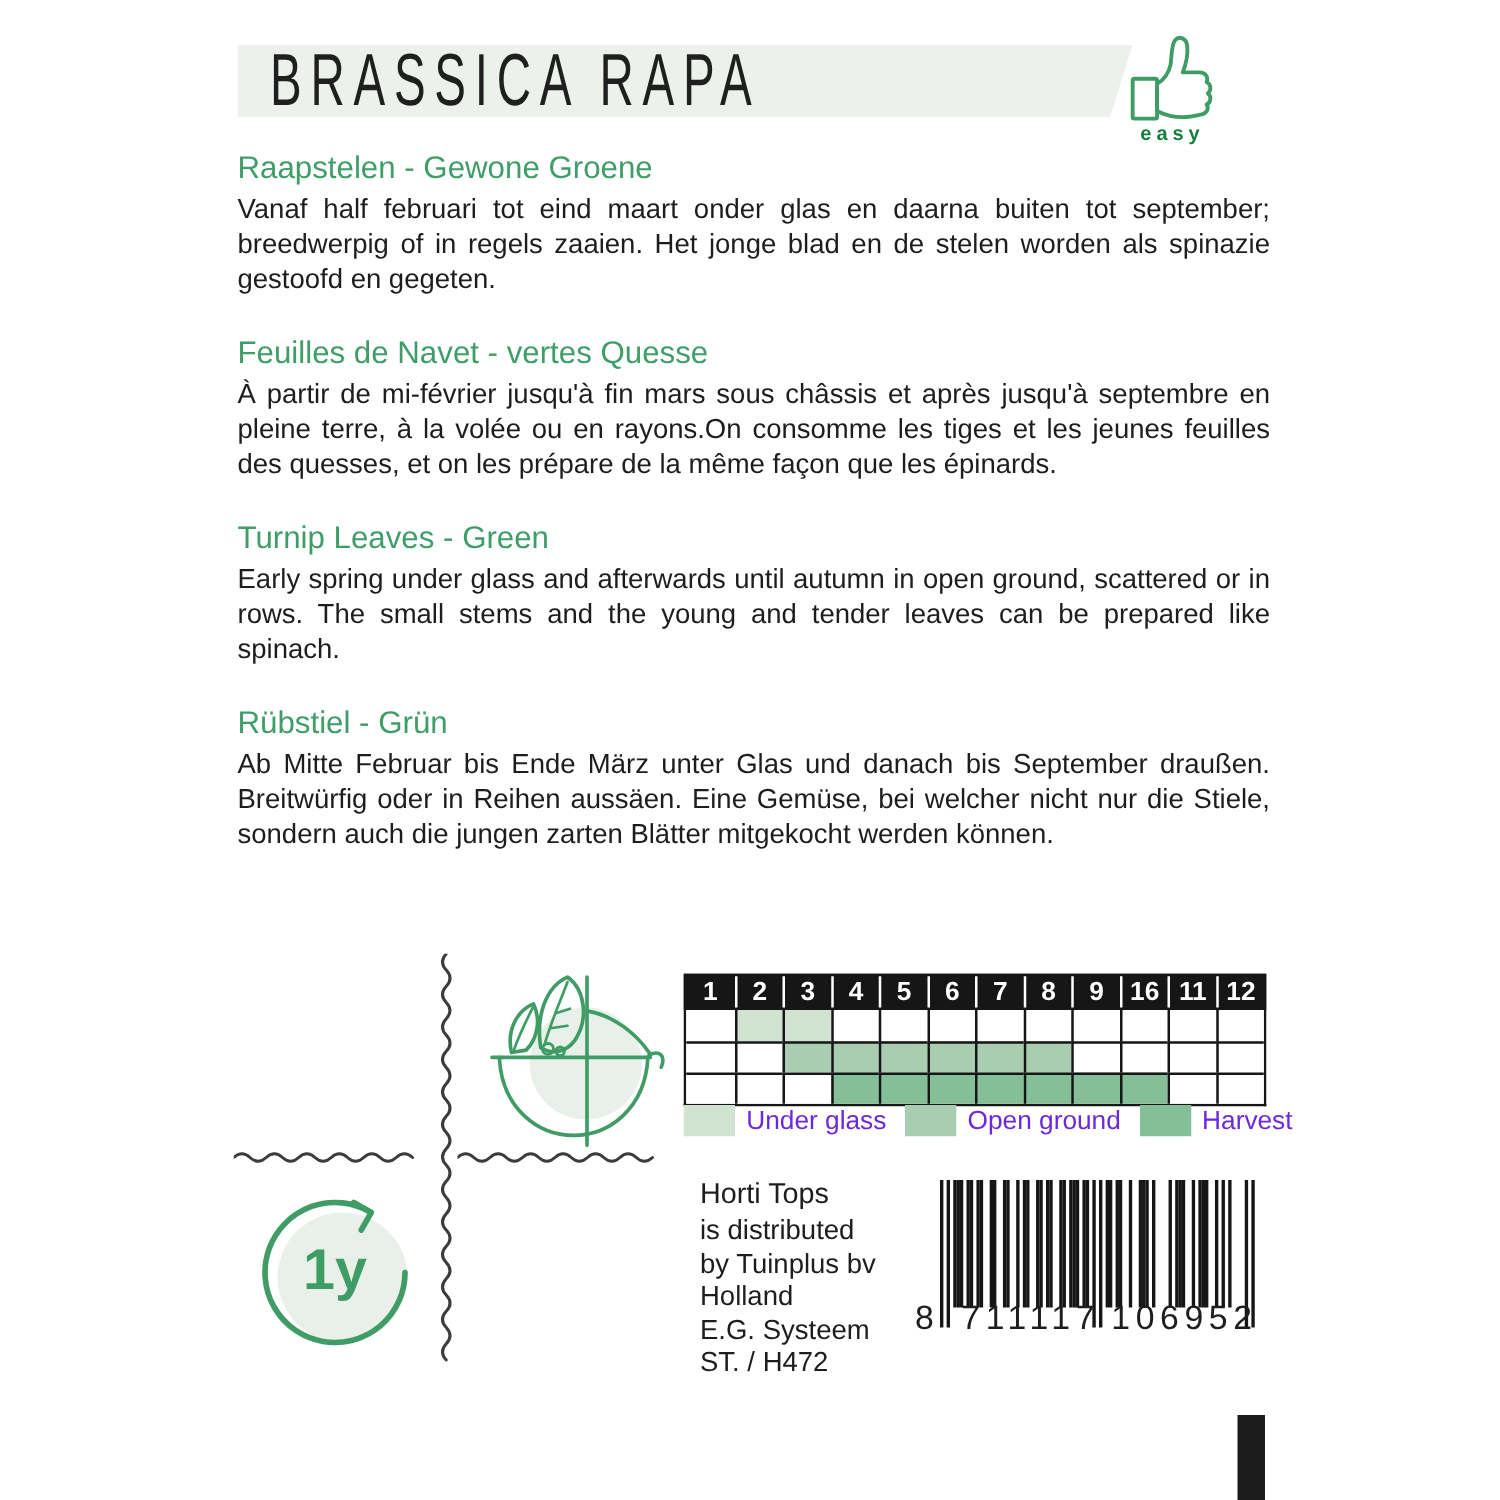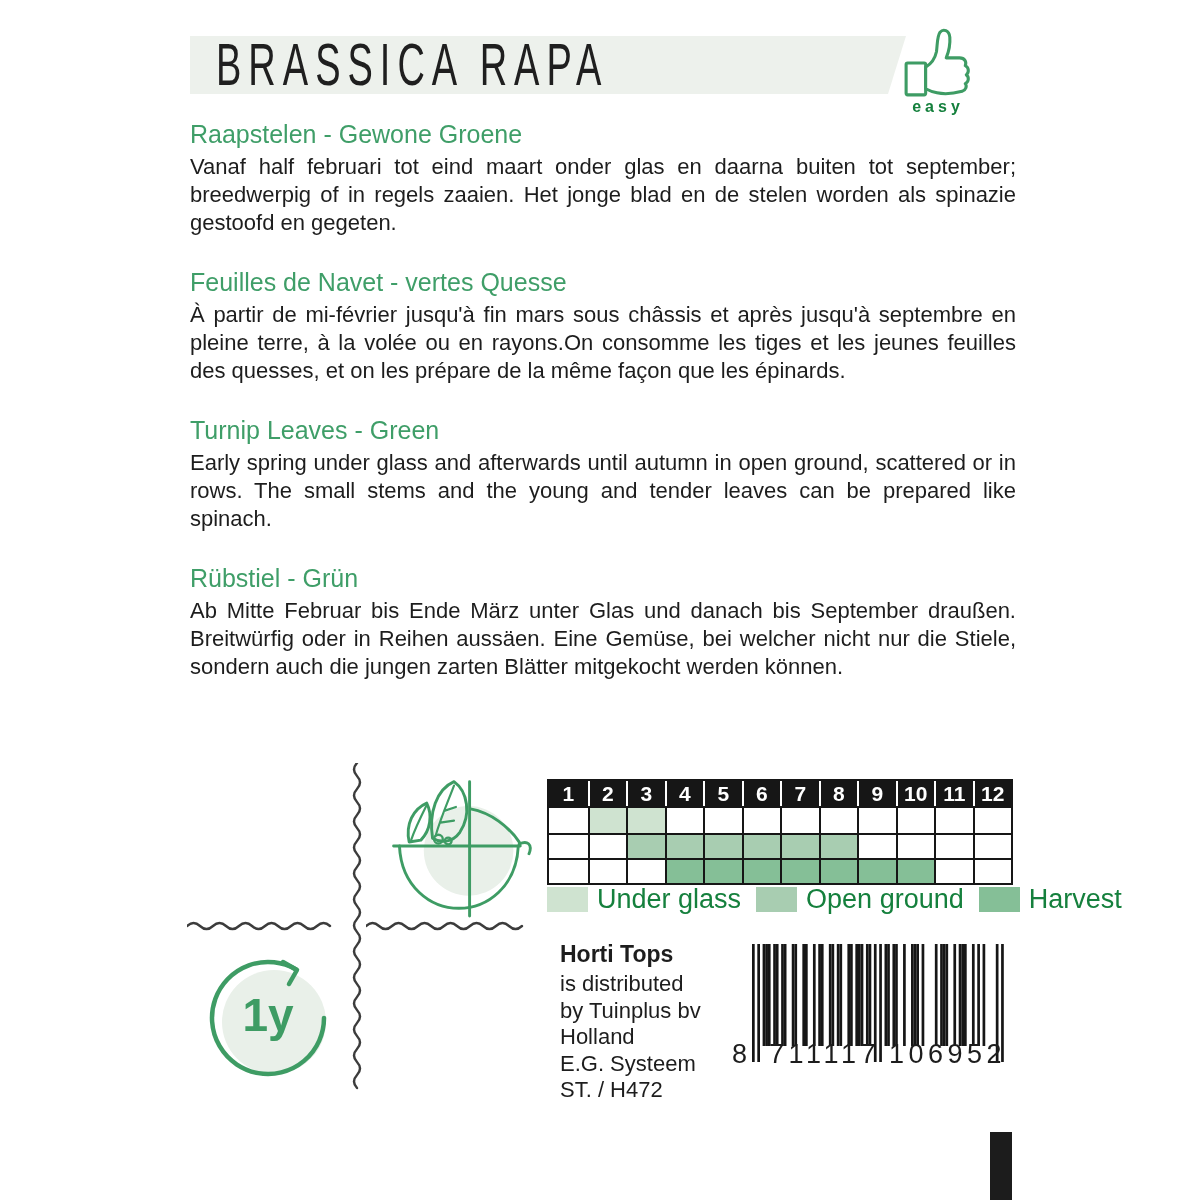--- a/index.html
+++ b/index.html
@@ -36,30 +36,30 @@
              line-height:25px;border-left:2px solid #fff;}
   .cal-month:first-child{border-left:none;}
   .cal-body{display:grid;grid-template-columns:repeat(12,1fr);grid-auto-rows:25px;
             border:2px solid #161616;border-top:none;}
   .cal-cell{border-left:2px solid #161616;border-top:2px solid #161616;background:#fff;}
   .cal-cell:nth-child(12n+1){border-left:none;}
   .cal-cell:nth-child(-n+12){border-top:none;}
   .legend{position:absolute;left:547px;top:884px;display:flex;align-items:center;gap:15px;}
   .legend-item{display:flex;align-items:center;}
   .legend-swatch{width:41px;height:25px;margin-right:9px;}
-  .legend-label{font-size:27px;color:#15803d;}
+  .legend-label{font-size:21px;color:#6d28d9;}
 
   
   .durability{position:absolute;left:198px;top:946px;width:140px;height:140px;}
   .durability-label{position:absolute;left:0;right:0;top:42px;text-align:center;
                     font-size:46px;font-weight:bold;color:#3e9c64;}
 
   
   .distributor{position:absolute;left:560px;top:941px;width:190px;}
-  .dist-name{font-size:23px;font-weight:bold;margin:0 0 3px 0;}
+  .dist-name{font-size:23px;font-weight:normal;margin:0 0 3px 0;}
   .dist-line{font-size:22px;line-height:26.5px;}
 
   
   .barcode{position:absolute;left:752px;top:944px;width:262px;height:145px;}
   .bc-digit0{position:absolute;left:-20px;top:95px;font-size:27px;}
   .bc-group1{position:absolute;left:17px;top:95px;font-size:27px;letter-spacing:4.5px;text-align:center;}
   .bc-group2{position:absolute;left:137px;top:95px;font-size:27px;letter-spacing:4.5px;}
 
   .print-mark{position:absolute;left:990px;top:1132px;width:22px;height:68px;background:#1c1c1c;}
 
@@ -136,21 +136,21 @@
     <div class="cal-head" id="cal-head">
         <div class="cal-month">1</div>
         <div class="cal-month">2</div>
         <div class="cal-month">3</div>
         <div class="cal-month">4</div>
         <div class="cal-month">5</div>
         <div class="cal-month">6</div>
         <div class="cal-month">7</div>
         <div class="cal-month">8</div>
         <div class="cal-month">9</div>
-        <div class="cal-month">10</div>
+        <div class="cal-month">16</div>
         <div class="cal-month">11</div>
         <div class="cal-month">12</div>
       </div>
     <div class="cal-body" id="cal-body">
         <div class="cal-cell"></div>
         <div class="cal-cell" style="background: rgb(207, 227, 208);"></div>
         <div class="cal-cell" style="background: rgb(207, 227, 208);"></div>
         <div class="cal-cell"></div>
         <div class="cal-cell"></div>
         <div class="cal-cell"></div>

